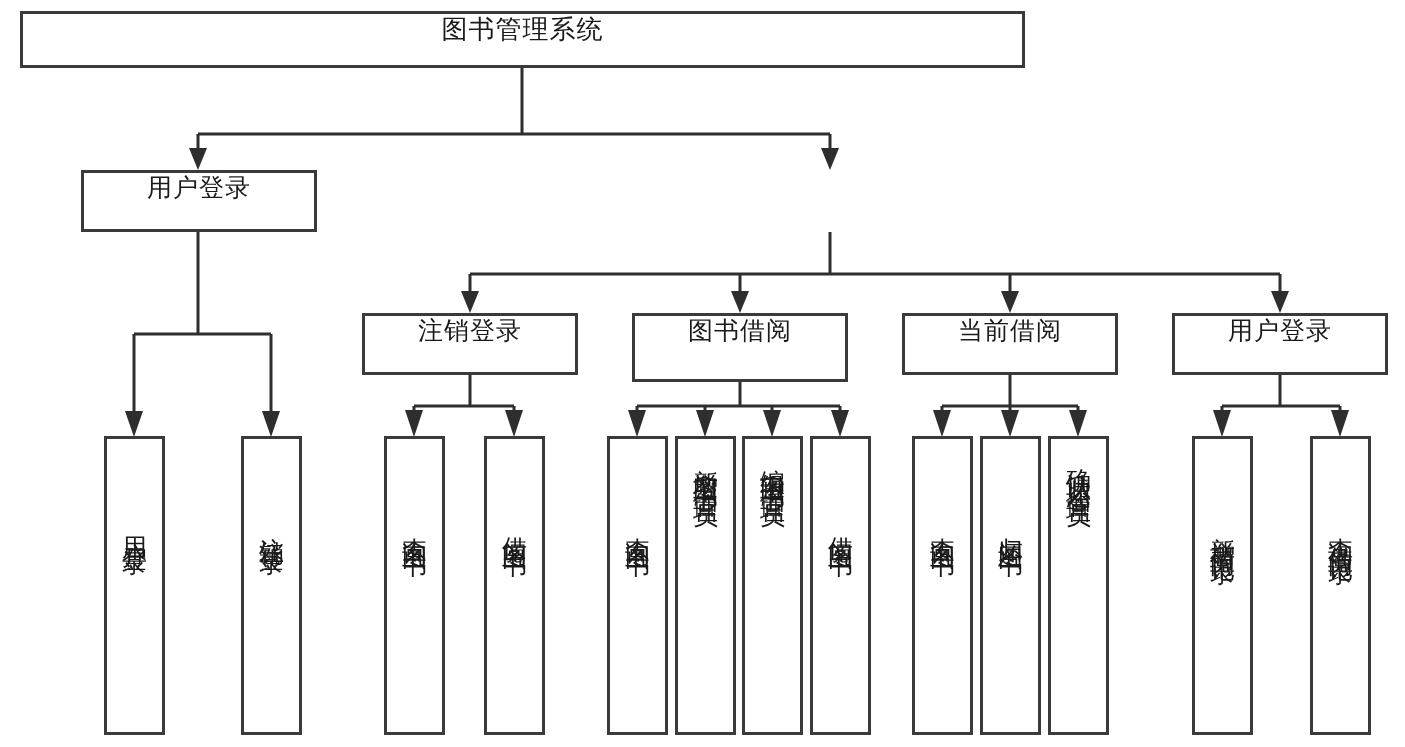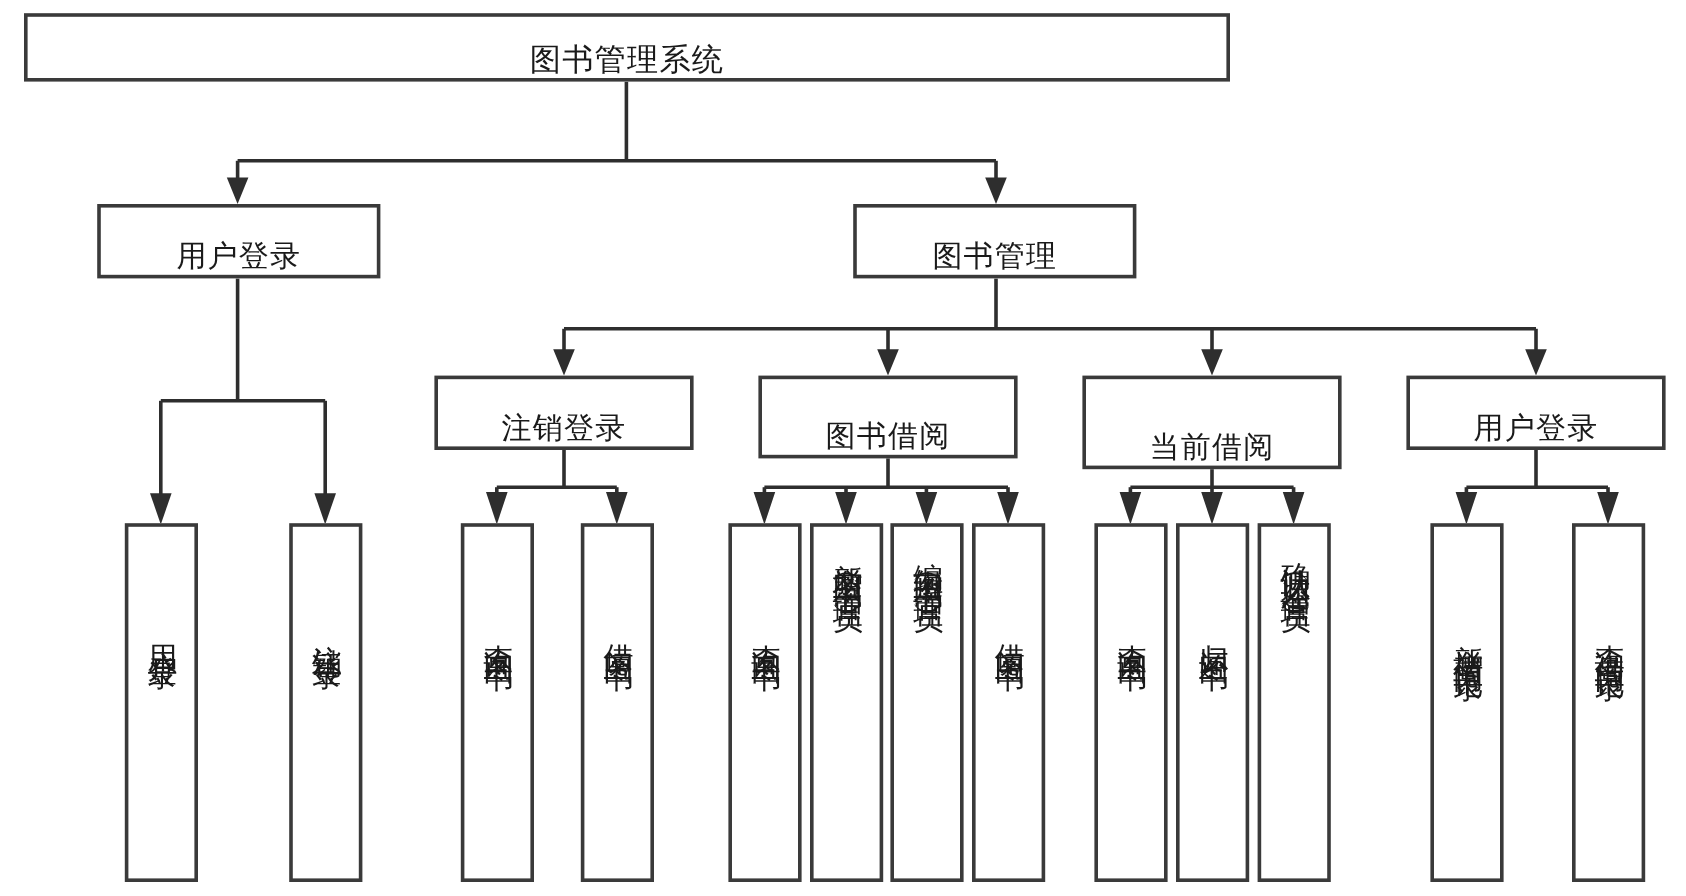--- a/index.html
+++ b/index.html
@@ -16,21 +16,21 @@
     height: 747px;
     background: #ffffff;
     overflow: hidden;
   }
   .box {
     position: absolute;
     box-sizing: border-box;
     background: #ffffff;
     border: 3px solid #3a3a3a;
     display: flex;
-    align-items: flex-end;
+    align-items: flex-start;
     justify-content: center;
     color: #1a1a1a;
   }
   .box .lbl {
     display: block;
     text-align: center;
     line-height: 1.18;
   }
   
   .h-node .lbl {
@@ -147,31 +147,28 @@
     <polygon class="arrowhead" points="1331,410 1349,410 1340,437"></polygon>
   </svg>
 
   <div class="box h-node root" style="left:20px; top:11px; width:1005px; height:57px;">
     <span class="lbl">图书管理系统</span>
   </div>
 
   <div class="box h-node" style="left:81px; top:170px; width:236px; height:62px;">
     <span class="lbl">用户登录</span>
   </div>
-  <div class="box h-node" style="left:711px; top:170px; width:236px; height:62px;">
-    <span class="lbl">图书管理</span>
-  </div>
 
   <div class="box h-node" style="left:362px; top:313px; width:216px; height:62px;">
     <span class="lbl">注销登录</span>
   </div>
   <div class="box h-node" style="left:632px; top:313px; width:216px; height:69px;">
     <span class="lbl">图书借阅</span>
   </div>
-  <div class="box h-node" style="left:902px; top:313px; width:216px; height:78px;">
+  <div class="box h-node" style="left:902px; top:313px; width:216px; height:62px;">
     <span class="lbl">当前借阅</span>
   </div>
   <div class="box h-node" style="left:1172px; top:313px; width:216px; height:62px;">
     <span class="lbl">用户登录</span>
   </div>
 
   <div class="box v-node mid" style="left:104px; top:436px; width:61px; height:299px;">
     <span class="lbl">用户登录</span>
   </div>
   <div class="box v-node mid" style="left:241px; top:436px; width:61px; height:299px;">

